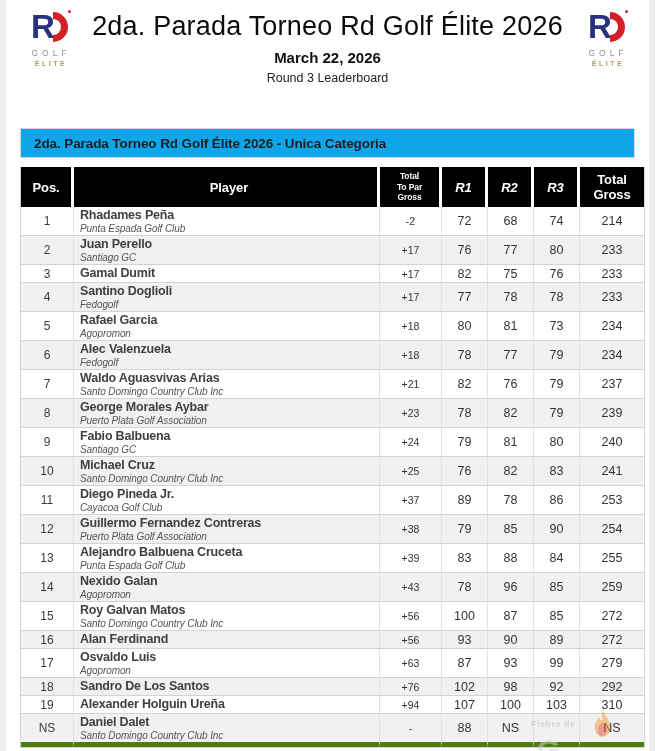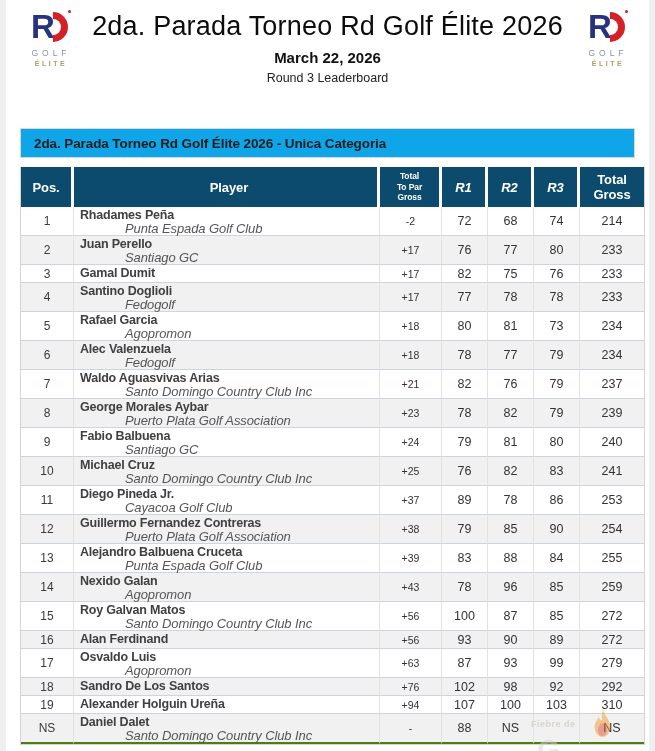--- a/index.html
+++ b/index.html
@@ -37,43 +37,43 @@
 
   
   table { width:615px; margin:0 14px; border-collapse:separate; border-spacing:0;
           table-layout:fixed; border:1px solid #d4d4d4; border-top:none; }
   col.w-pos   { width:53px; }
   col.w-player{ width:306px; }
   col.w-topar { width:62px; }
   col.w-r     { width:46px; }
   col.w-total { width:64px; }
 
-  thead th { background:#0c4a6e; color:#fff; height:40px; vertical-align:middle;
+  thead th { background:#000000; color:#fff; height:40px; vertical-align:middle;
              text-align:center; white-space:pre-line; border-right:3px solid #ffffff;
              font-weight:700; letter-spacing:-0.1px; }
   thead th:last-child { border-right:none; }
   th.h-pos { font-size:13px; }
   th.h-player { text-align:center; padding-left:7px; font-size:13px; }
   th.h-topar { font-size:8.5px; line-height:10.5px; font-weight:700; }
   th.h-r { font-size:13px;font-style:italic; }
   th.h-total { font-size:13px; line-height:15px; }
 
   tbody td { border-top:1px solid #ccd5de; border-right:1px solid #e2e2e2;
              vertical-align:middle; color:#333; }
   tbody td:last-child { border-right:none; }
   tbody tr:first-child td { border-top:none; }
   tbody tr:nth-child(even) { background:#f1f1f2; }
-  tbody tr:last-child td { border-bottom:2px solid #4d7c0f; }
+  tbody tr:last-child td { border-bottom:5px solid #4d7c0f; }
 
   td.c-pos { text-align:center; font-size:12px; color:#3a3a3a; }
   td.c-player { padding:1px 6px; }
   .pname { font-size:12.5px; font-weight:700; color:#404040; line-height:15px;
            letter-spacing:-0.2px; }
-  .pclub { font-size:13px; font-style:italic; color:#555; line-height:11px;
-           letter-spacing:-0.1px;margin-left:45px; }
+  .pclub { font-size:10px; font-style:italic; color:#555; line-height:11px;
+           letter-spacing:-0.1px; }
   td.c-num { text-align:center; font-size:12.5px; color:#333; }
   td.c-topar { text-align:center; font-size:10.5px; color:#333; }
 
   
   .watermark { position:absolute; right:8px; bottom:-14px; width:110px; height:56px;
                opacity:0.5; pointer-events:none; }
   .wm-text { position:absolute; left:0; top:10px; font-size:9px; font-weight:700;
              color:#c0b8aa; letter-spacing:0.5px; }
   .wm-flame { position:absolute; right:28px; top:0; }
   .wm-big { position:absolute; left:6px; top:24px; font-size:30px; font-weight:700;

